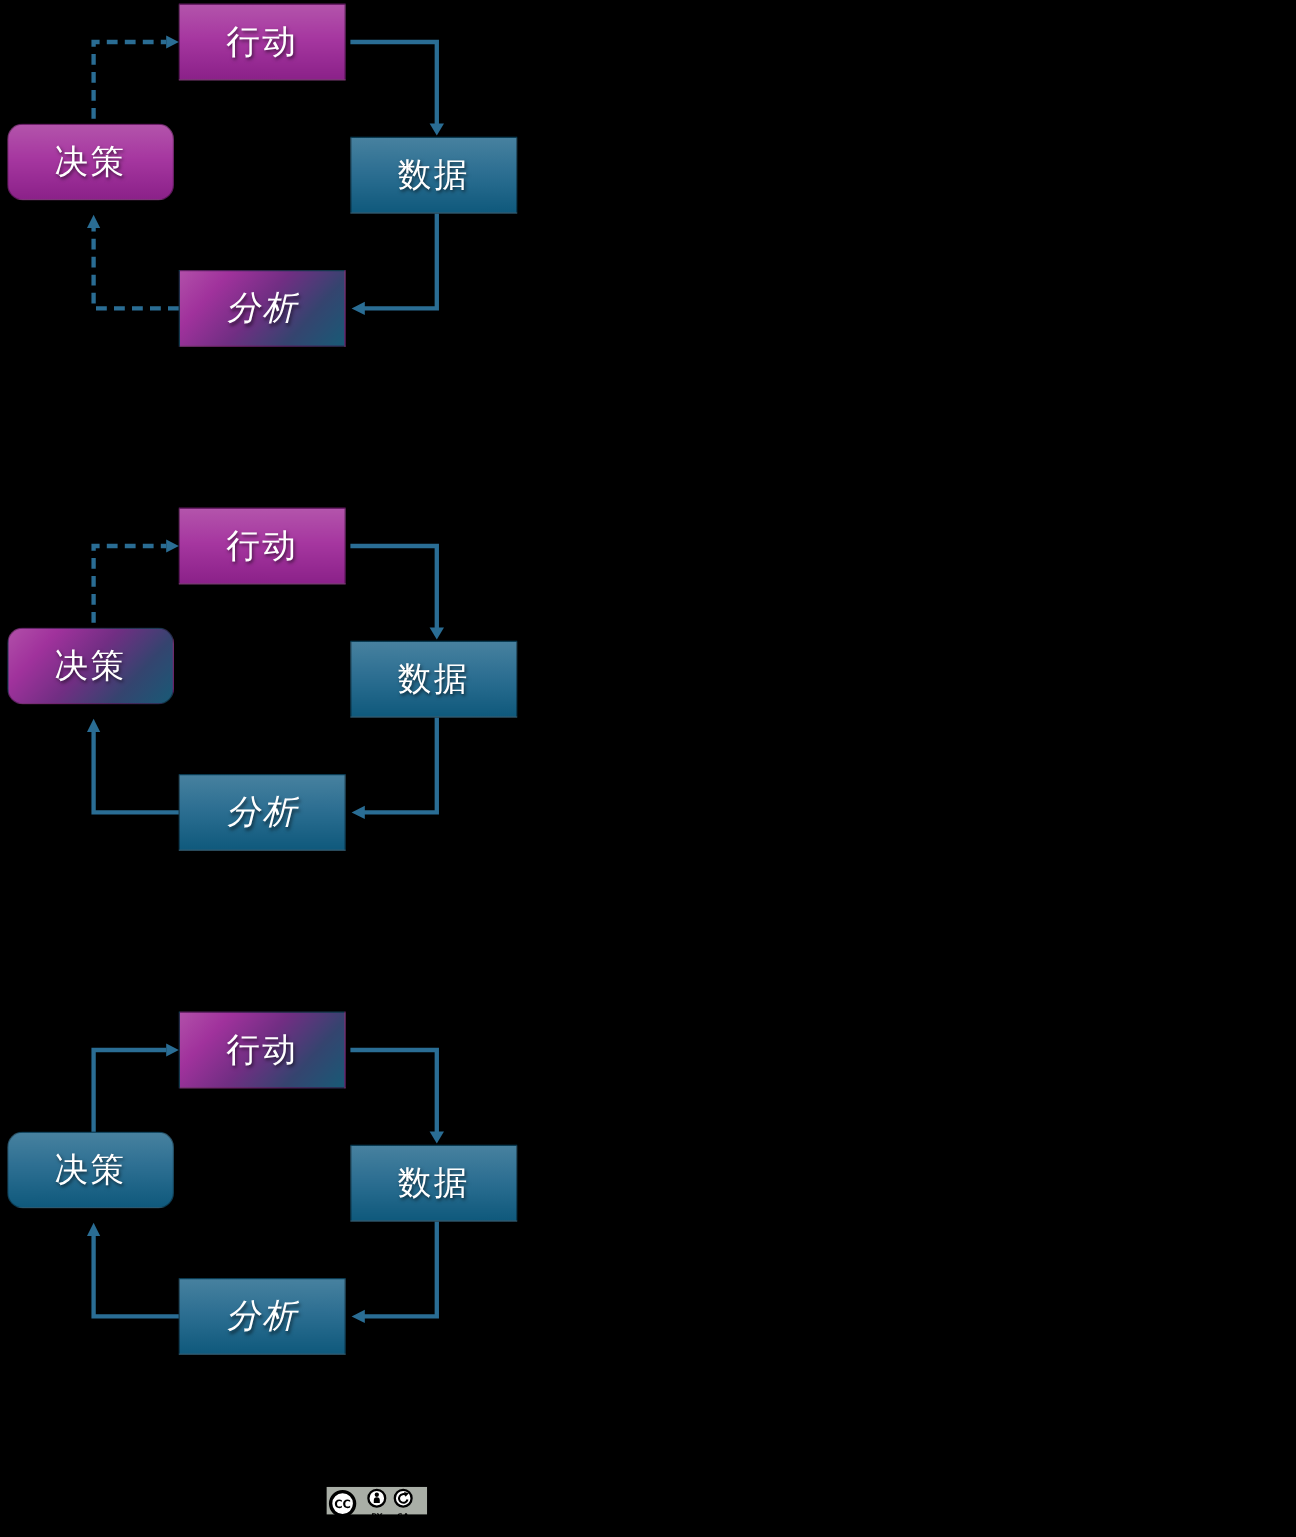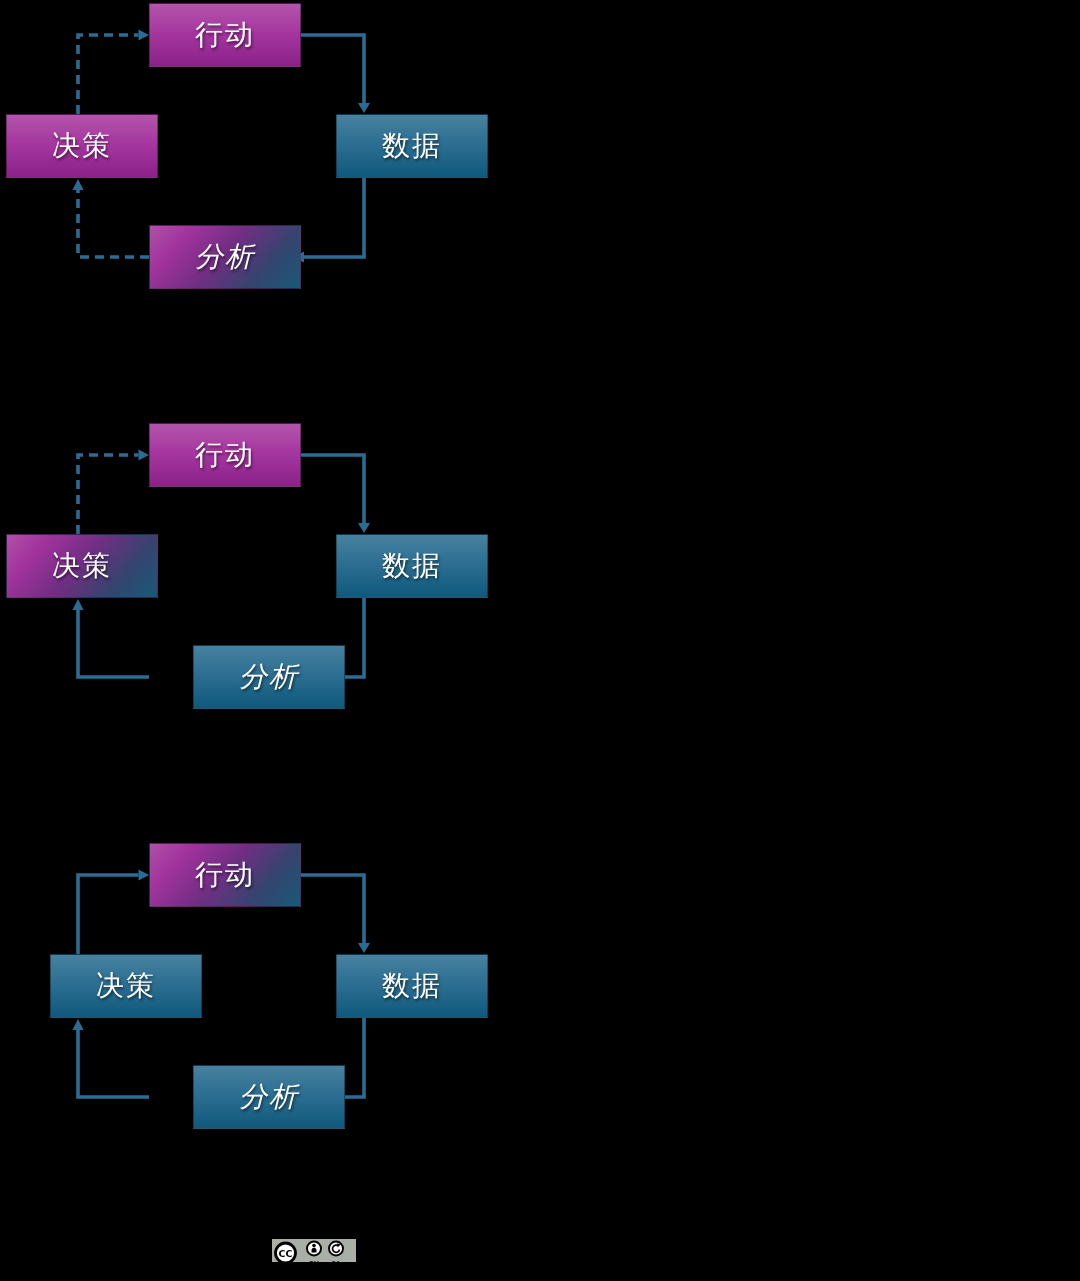--- a/index.html
+++ b/index.html
@@ -20,36 +20,35 @@
 
   
   .connectors{position:absolute;left:0;top:0;z-index:0;}
   .arrow-line{stroke:#2a6d94;stroke-width:3.6;fill:none;}
   .arrow-line[data-stroke="dashed"]{stroke-dasharray:9 6;}
   .arrow-head{fill:#2a6d94;stroke:none;}
 
   
   .box{
     position:absolute;z-index:1;
-    width:152px;height:64px;
+    width:139px;height:64px;
     display:flex;align-items:center;justify-content:center;
     box-sizing:border-box;
     border:1px solid rgba(0,0,0,0.35);
   }
   .pos-action{left:149px;top:0;}
-  .pos-decision{left:6px;top:111px;}
+  .pos-decision{left:6px;top:100px;border-radius:13px;}
   .pos-data{left:292px;top:111px;}
   .pos-analysis{left:149px;top:222px;font-style:italic;}
 
   .box[data-fill="magenta"]{
     background:linear-gradient(180deg,#b354ab 0%,#a637a0 45%,#8b2189 100%);
   }
   .box[data-fill="blue"]{
     background:linear-gradient(180deg,#47819f 0%,#2d6f92 45%,#0f597c 100%);
-    margin-left:44px;
   }
   .box[data-fill="magenta-to-blue"]{
     background:linear-gradient(132deg,#b14fa9 0%,#a0329c 22%,#712e83 48%,#35446f 74%,#185a76 100%);
   }
 
   .box-label{
     color:#ffffff;
     font-size:28px;line-height:1;
     letter-spacing:2px;
     text-shadow:1px 2px 3px rgba(0,0,0,0.6);

